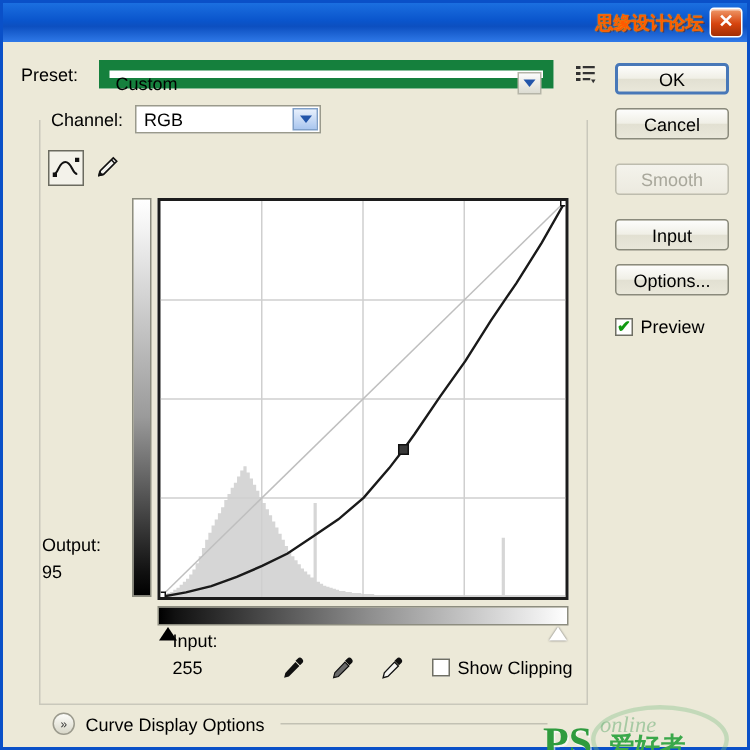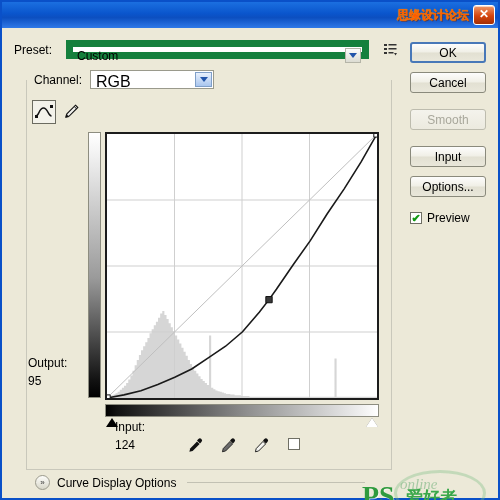--- a/index.html
+++ b/index.html
@@ -60,21 +60,21 @@
     position:absolute;left:368px;top:1px;width:18px;height:17px;
     display:flex;align-items:center;justify-content:center;
   }
   
   #channel-row{position:absolute;left:32px;top:42px;width:200px;height:20px;}
   #channel-label{position:absolute;left:0;top:3px;}
   #channel-select{
     position:absolute;left:56px;top:0;width:124px;height:19px;
     background:#fff;border:1px solid #9a9a8c;box-sizing:border-box;
   }
-  #channel-value{position:absolute;left:5px;top:2px;font-size:16px;}
+  #channel-value{position:absolute;left:5px;top:2px;font-size:12px;}
   #channel-arrow{
     position:absolute;right:1px;top:1px;width:17px;height:15px;
     background:linear-gradient(180deg,#e8f0fc,#a9c6ef);
     border:1px solid #7f9fc8;box-sizing:border-box;
     display:flex;align-items:center;justify-content:center;
   }
   
   #group-frame{
     position:absolute;left:24px;top:52px;width:366px;height:390px;
     border:1px solid #c9c8bb;border-top:none;box-sizing:border-box;
@@ -269,21 +269,21 @@
       <div id="slider-black"></div>
       <div id="slider-white"></div>
     </div>
 
     <div id="output-block">
       <div class="readout-label">Output:</div>
       <div class="readout-value">95</div>
     </div>
     <div id="input-block">
       <div class="readout-label">Input:</div>
-      <div class="readout-value">124</div>
+      <div class="readout-value">255</div>
     </div>
 
     <div id="droppers">
       <div class="dropper" style="left:0">
         <svg width="18" height="18" viewBox="0 0 18 18">
           <path d="M12.4 2.1 a2.1 2.1 0 0 1 3 3 l-1.4 1.4 l-3-3 z" fill="#111"></path>
           <path d="M11 4.4 l2.6 2.6 l-7 7 l-3.2 .8 l.8 -3.2 z" fill="#111"></path>
         </svg>
       </div>
       <div class="dropper" style="left:33px">
@@ -295,20 +295,21 @@
       <div class="dropper" style="left:66px">
         <svg width="18" height="18" viewBox="0 0 18 18">
           <path d="M12.4 2.1 a2.1 2.1 0 0 1 3 3 l-1.4 1.4 l-3-3 z" fill="#111"></path>
           <path d="M11 4.4 l2.6 2.6 l-7 7 l-3.2 .8 l.8 -3.2 z" fill="#f4f4f0" stroke="#111" stroke-width=".9"></path>
         </svg>
       </div>
     </div>
 
     <div id="show-clipping">
       <span class="cbox"></span>
+      <span>Show Clipping</span>
     </div>
 
     <div id="preview-row">
       <span class="cbox">
         <span class="check-mark">✔</span>
       </span>
       <span>Preview</span>
     </div>
 
     <div id="cdo">

